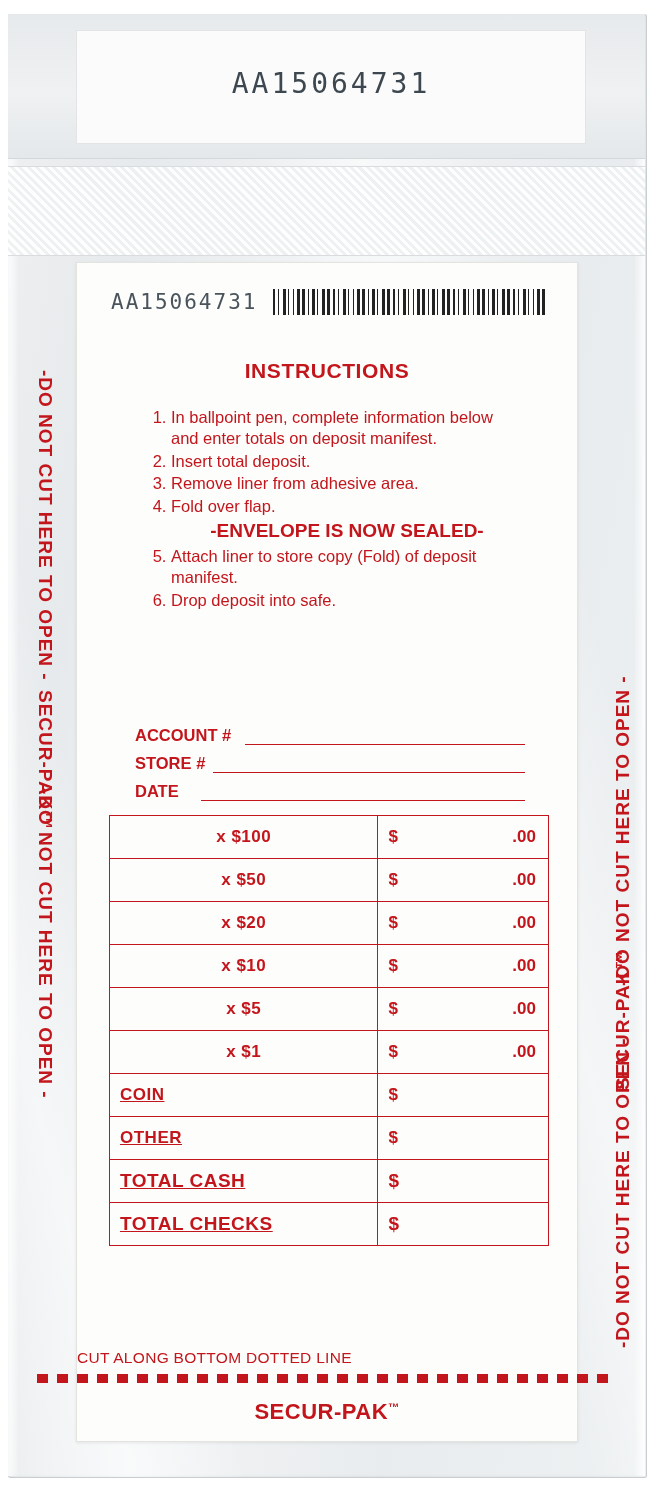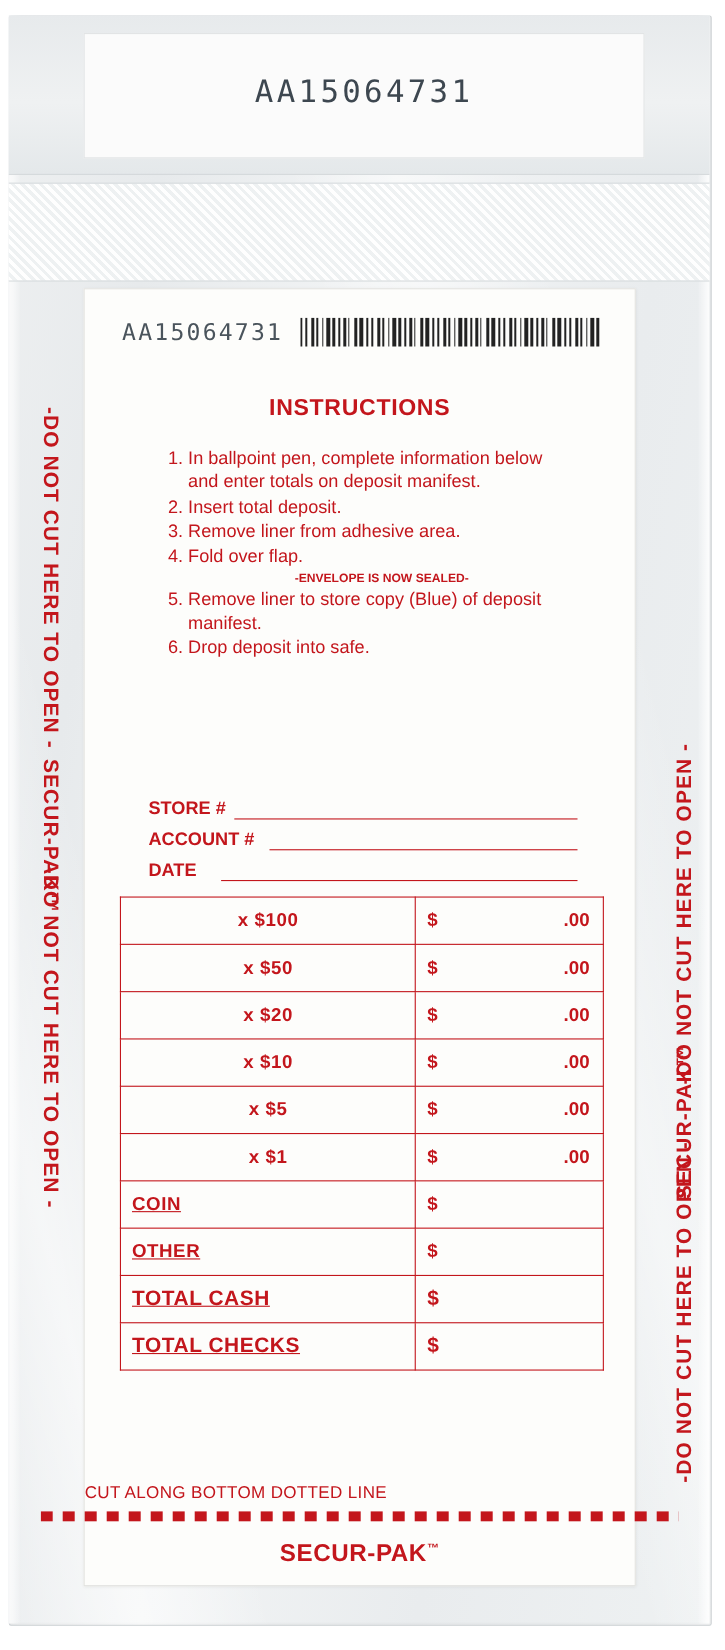--- a/index.html
+++ b/index.html
@@ -157,21 +157,21 @@
     margin: 16px;
     padding-left: 26px;
   }
   .instructions li {
     margin: 0 0 1px 0;
   }
   .sealed-line {
     font-weight: bold;
     text-align: center;
     margin: 2px 0 2px 6px;
-    font-size: 11px;
+    font-size: 19px;
   }
 
   
   .fields {
     position: absolute;
     left: 58px;
     top: 456px;
     width: 390px;
     color: #c3161c;
   }
@@ -355,32 +355,32 @@
 
     <div class="instructions-title">INSTRUCTIONS</div>
 
     <div class="instructions">
       <ol>
         <li>In ballpoint pen, complete information below and enter totals on deposit manifest.</li>
         <li>Insert total deposit.</li>
         <li>Remove liner from adhesive area.</li>
         <li>Fold over flap.</li>
         <div class="sealed-line">-ENVELOPE IS NOW SEALED-</div>
-        <li>Remove liner to store copy (Blue) of deposit manifest.</li>
+        <li>Attach liner to store copy (Fold) of deposit manifest.</li>
         <li>Drop deposit into safe.</li>
       </ol>
     </div>
 
     <div class="fields">
+      <div class="field-row account">
+        <span class="field-label">ACCOUNT #</span>
+        <span class="field-line"></span>
+      </div>
       <div class="field-row store">
         <span class="field-label">STORE #</span>
-        <span class="field-line"></span>
-      </div>
-      <div class="field-row account">
-        <span class="field-label">ACCOUNT #</span>
         <span class="field-line"></span>
       </div>
       <div class="field-row date">
         <span class="field-label">DATE</span>
         <span class="field-line"></span>
       </div>
     </div>
 
     <table class="deposit-table">
       <tbody>

